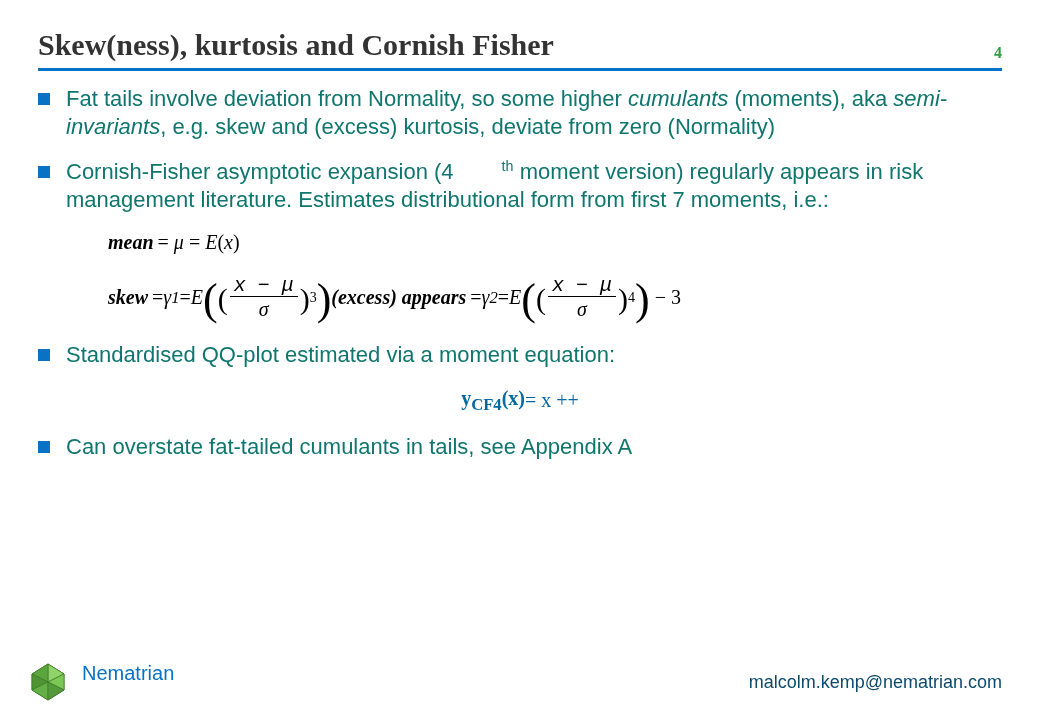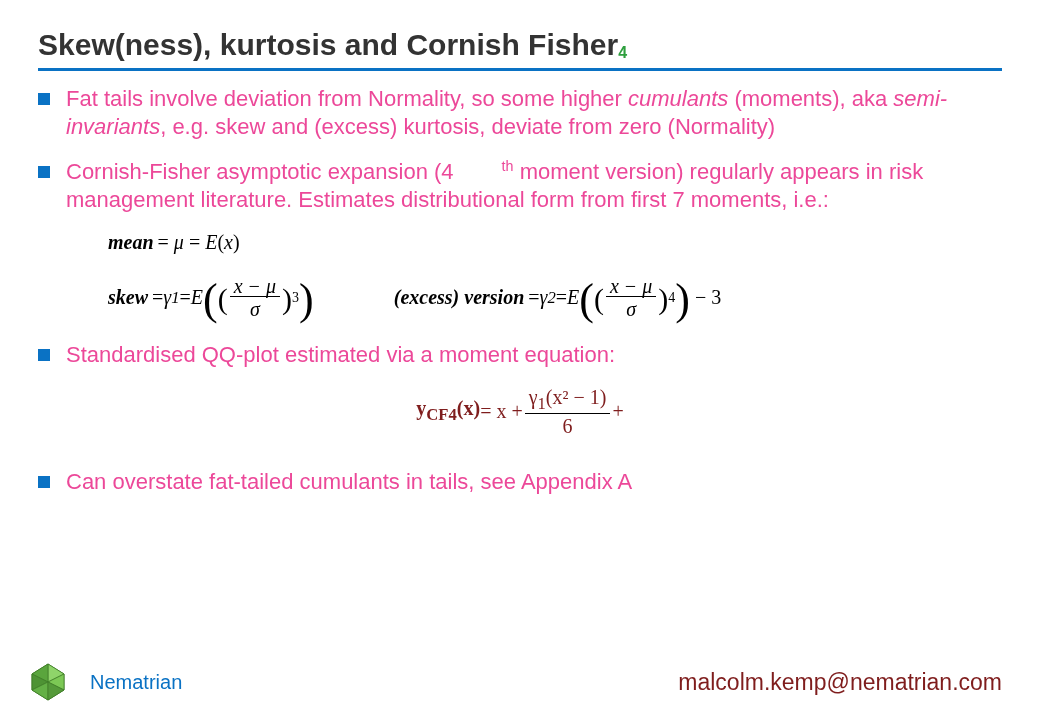--- a/index.html
+++ b/index.html
@@ -11,21 +11,23 @@
     box-sizing:border-box;
     position:relative;
   }
   .slide{
     box-sizing:border-box;
     padding:28px 38px 0 38px;
     height:100%;
   }
   .header-row{
     display:flex;
+    justify-content:space-between;
     align-items:flex-end;
+    font-family:Liberation Serif, serif;
   }
   .title{
     font-size:30px;
     font-weight:bold;
     color:#333;
     margin:0;
   }
   .page-num{
     font-size:16px;
     font-weight:bold;
@@ -38,82 +40,81 @@
   }
   ul.bullets{
     list-style:none;
     padding:0;margin:0;
   }
   ul.bullets>li{
     position:relative;
     padding-left:28px;
     font-size:22px;
     line-height:1.25;
-    color:#ec4899;
+    color:#0f766e;
     margin-bottom:18px;
   }
   ul.bullets>li::before{
     content:"";
     position:absolute;
     left:0;top:8px;
     width:12px;height:12px;
     background:#0a72c4;
   }
   .italic{font-style:italic;}
   sup{font-size:0.65em;margin-left:48px;}
 
   
   .eq-group{
     margin:0 0 18px 70px;
     font-family:"Times New Roman",serif;
     color:#000;
   }
   .eq-row{
     display:flex;
-    gap:80px;
     margin-bottom:22px;
     text-align:center;
   }
   .eq{
     display:flex;
     align-items:center;
     font-size:20px;
     white-space:nowrap;
   }
   .eq .label{font-weight:bold;font-style:italic;margin-right:4px;}
   .eq .it{font-style:italic;}
 
   .frac{display:inline-flex;flex-direction:column;align-items:center;vertical-align:middle;margin:0 2px;}
-  .frac .num{border-bottom:1.5px solid #000;padding:0 4px;line-height:1;}
+  .frac .num{border-bottom:1.5px solid #000;padding:0 4px;line-height:1;font-family:Liberation Mono, monospace;}
   .frac .den{padding:0 4px;line-height:1;margin-top:2px;}
   .paren-big{font-size:44px;line-height:0;position:relative;top:2px;font-family:"Times New Roman",serif;}
   .paren-med{font-size:30px;line-height:0;position:relative;top:1px;font-family:"Times New Roman",serif;}
   .supx{font-size:0.7em;vertical-align:super;}
 
   .eq2-wrap{
-    margin:2px 0 32px 0;
+    margin:2px 0 18px 0;
     text-align:center;
     font-family:"Times New Roman",serif;
-    color:#7f1d1d;
+    color:#0369a1;
   }
   .eq2{
     display:inline-flex;align-items:center;font-size:20px;
   }
 
   
   .footer{
     position:absolute;
     left:28px;right:38px;bottom:18px;
     display:flex;
     justify-content:space-between;
     align-items:center;
   }
-  .brand{display:flex;align-items:center;gap:22px;}
+  .brand{display:flex;gap:14px;}
   .brand-name{color:#0a72c4;font-size:20px;}
-  .email{color:#7f1d1d;font-size:23px;}
+  .email{color:#0c4a6e;font-size:18px;}
   .logo svg{display:block;}
 </style>
 </head>
 <body>
 
 <div class="slide">
 
   <div class="header-row">
     <h1 class="title">Skew(ness), kurtosis and Cornish Fisher</h1>
     <span class="page-num">4</span>
@@ -156,21 +157,21 @@
           <span class="frac">
             <span class="num it">x − μ</span>
             <span class="den it">σ</span>
           </span>
           <span class="paren-med">)</span><span class="supx">3</span>
           <span class="paren-big">)</span>
         </span>
       </div>
 
       <div class="eq">
-        <span class="label">(excess) version</span>
+        <span class="label">(excess) appears</span>
         <span style="display:flex;align-items:center;">
            = <span class="it">γ</span><sub class="it">2</sub> = <span class="it">E</span>
           <span class="paren-big">(</span>
           <span class="paren-med">(</span>
           <span class="frac">
             <span class="num it">x − μ</span>
             <span class="den it">σ</span>
           </span>
           <span class="paren-med">)</span><span class="supx">4</span>
           <span class="paren-big">)</span>
@@ -185,24 +186,20 @@
       <span>Standardised QQ-plot estimated via a moment equation:</span>
     </li>
   </ul>
 
   <div class="eq2-wrap">
     <div class="eq2">
       <span class="it" style="font-weight:bold;">
         <span>y</span><sub style="font-style:normal;font-weight:bold;">CF4</sub>(<span>x</span>)
       </span>
       <span> = x + </span>
-      <span class="frac">
-        <span class="num"><span class="it">γ</span><sub>1</sub><span>(x² − 1)</span></span>
-        <span class="den">6</span>
-      </span>
       <span> + </span>
     </div>
   </div>
 
   <ul class="bullets">
     <li>
       <span>Can overstate fat-tailed cumulants in tails, see Appendix A</span>
     </li>
   </ul>
 

